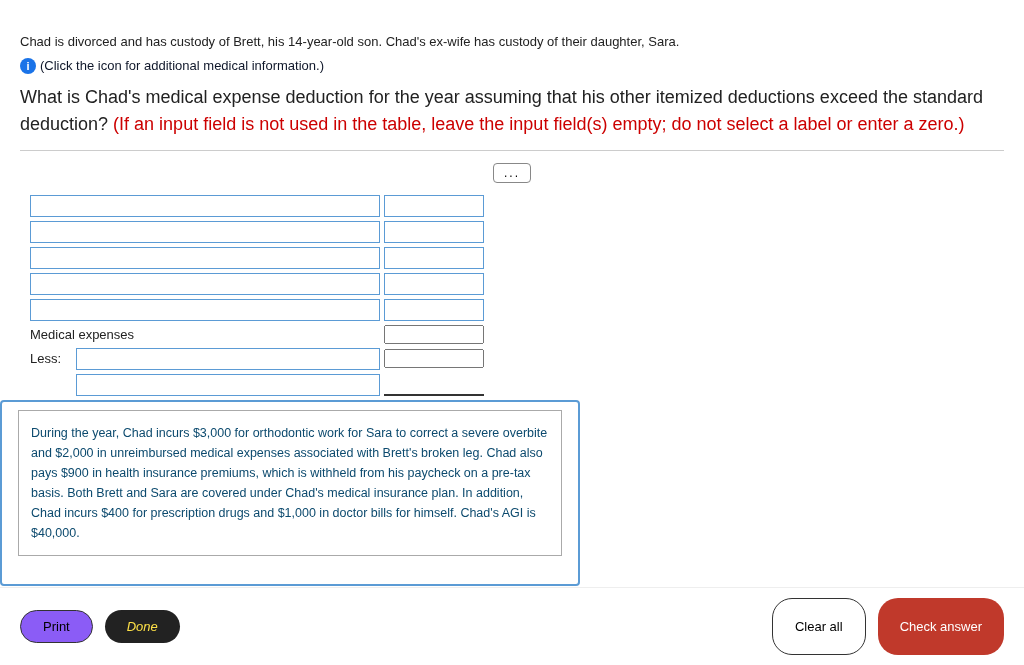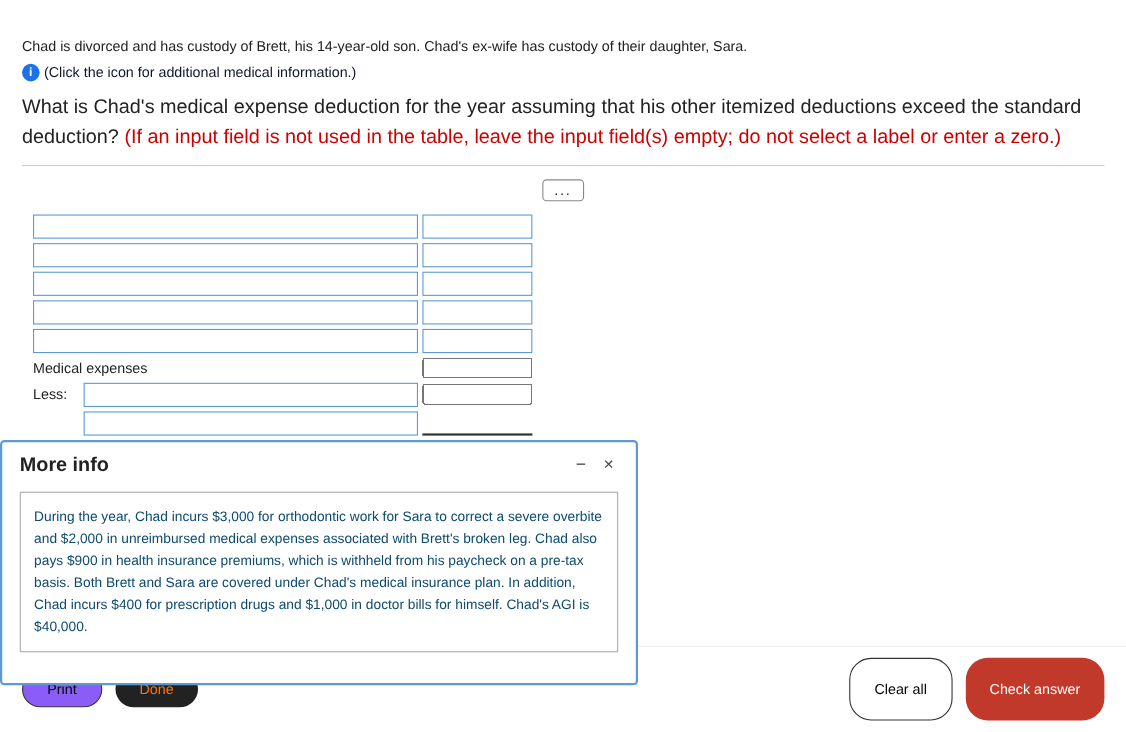--- a/index.html
+++ b/index.html
@@ -228,26 +228,27 @@
       background: #8b5cf6;
       border: 1px solid #333;
       border-radius: 20px;
       padding: 8px 22px;
       font-size: 13px;
       cursor: pointer;
     }
 
     .btn-done {
       background: #222;
-      color: #f97316;
+      color: #fde047;
       border: none;
       border-radius: 20px;
       padding: 8px 22px;
       font-size: 13px;
       cursor: pointer;
+      font-style: italic;
     }
 
     .bottom-right {
       display: flex;
       gap: 12px;
     }
 
     .btn-clear {
       background: white;
       border: 1px solid #333;
@@ -331,27 +332,20 @@
       <span class="qualified-label">Qualified overbite expense deduction</span>
       <div class="double-underline-input">
         <input type="text" style="width: 100px; height: 22px; padding: 2px 4px; font-size: 12px; border-top: none; border-right: none; border-left: none; border-image: initial; border-bottom: 3px double rgb(51, 51, 51); background: transparent;">
       </div>
     </div>
 
   </div>
 </div>
 
 <div class="modal-overlay">
-  <div class="modal-header">
-    <span class="modal-title">More info</span>
-    <div class="modal-controls">
-      <button class="modal-btn">−</button>
-      <button class="modal-btn">×</button>
-    </div>
-  </div>
   <div class="modal-body">
     <div class="info-box">
       <p>During the year, Chad incurs $3,000 for orthodontic work for Sara to correct a severe overbite and $2,000 in unreimbursed medical expenses associated with Brett's broken leg. Chad also pays $900 in health insurance premiums, which is withheld from his paycheck on a pre-tax basis. Both Brett and Sara are covered under Chad's medical insurance plan. In addition, Chad incurs $400 for prescription drugs and $1,000 in doctor bills for himself. Chad's AGI is $40,000.</p>
     </div>
   </div>
 </div>
 
 <div class="bottom-bar">
   <div class="bottom-left">
     <button class="btn-print">Print</button>

